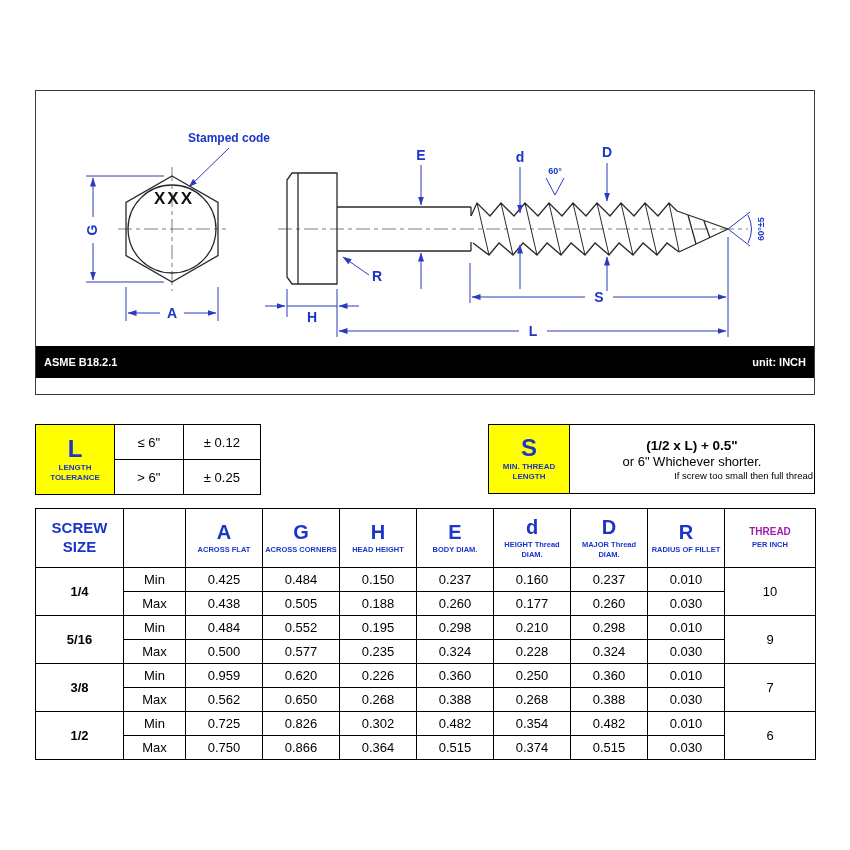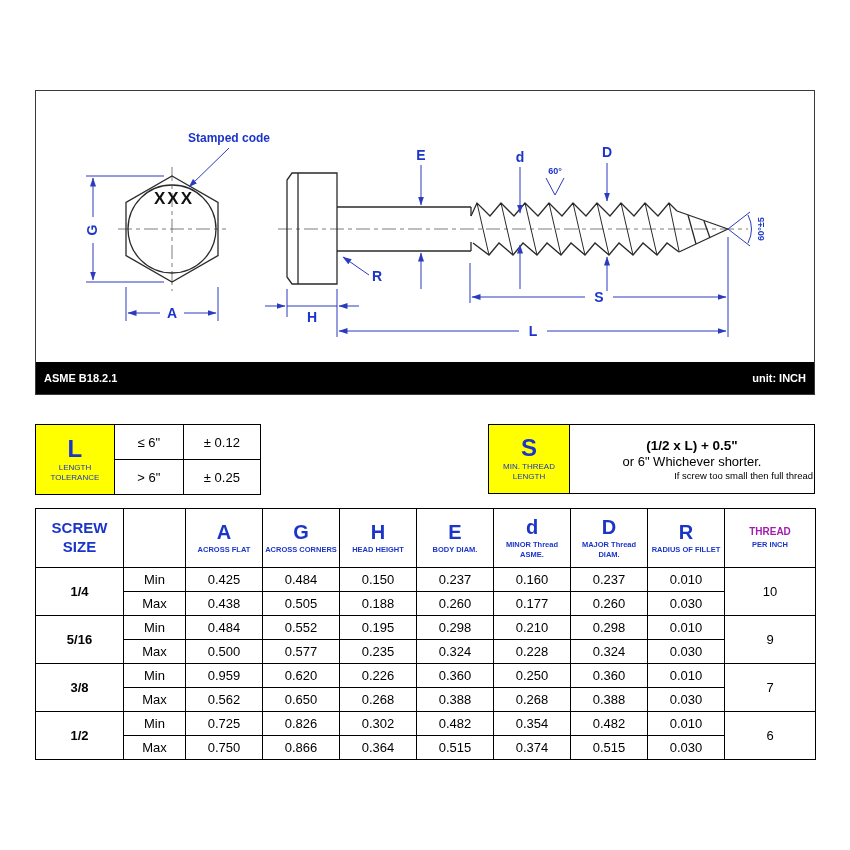--- a/index.html
+++ b/index.html
@@ -3,33 +3,33 @@
 <meta charset="utf-8">
 <style>
   html,body{margin:0;padding:0;background:#fff;}
   .sheet{position:relative;width:826px;height:850px;background:#ffffff;
          font-family:"Liberation Sans",sans-serif;color:#000;overflow:hidden;}
 
   
   .draw-box{position:absolute;left:35px;top:90px;width:780px;height:305px;
             border:1px solid #3a3a3a;box-sizing:border-box;background:#fff;}
   .draw-box svg{display:block;}
-  .draw-footer{position:absolute;left:0;bottom:0;width:100%;height:18px;background:#000;
+  .draw-footer{position:absolute;left:0;bottom:16px;width:100%;height:18px;background:#000;
                display:flex;justify-content:space-between;align-items:center;
                box-sizing:border-box;padding:16px 8px;}
   .draw-footer span{color:#fff;font-size:11px;font-weight:bold;}
 
   
   .tolbox{position:absolute;border-collapse:collapse;}
   .tolbox td{border:1px solid #000;text-align:center;vertical-align:middle;background:#fff;}
   .tol-l{left:35px;top:424px;width:226px;}
   .tol-s{left:488px;top:424px;width:327px;}
   td.sym{background:#ffff00;width:78px;}
   .sym-letter{font-size:24px;font-weight:bold;color:#1b35c9;line-height:1;}
-  .sym-cap{font-size:8px;font-weight:normal;color:#1b35c9;line-height:1.2;margin-top:2px;}
+  .sym-cap{font-size:8px;font-weight:bold;color:#1b35c9;line-height:1.2;margin-top:2px;}
   .tol-l td.cond{width:70px;height:32px;font-size:13px;}
   .tol-l td.val{width:78px;font-size:13px;}
   .tol-s td.sbody{height:66px;}
   .s-line1{font-size:13.5px;font-weight:bold;}
   .s-line2{font-size:13px;margin-top:1px;}
   .s-line3{font-size:9.5px;margin-top:1px;text-align:right;}
 
   
   table.spec{position:absolute;left:35px;top:508px;width:780px;border-collapse:collapse;
              border:1px solid #f97316;table-layout:fixed;}
@@ -227,21 +227,21 @@
         <th class="yel">
           <div class="ltr">H</div>
           <div class="cap">HEAD HEIGHT</div>
         </th>
         <th class="yel">
           <div class="ltr">E</div>
           <div class="cap">BODY DIAM.</div>
         </th>
         <th class="yel">
           <div class="ltr">d</div>
-          <div class="cap">MINOR Thread ASME.</div>
+          <div class="cap">HEIGHT Thread DIAM.</div>
         </th>
         <th class="yel">
           <div class="ltr">D</div>
           <div class="cap">MAJOR Thread DIAM.</div>
         </th>
         <th class="yel">
           <div class="ltr">R</div>
           <div class="cap">RADIUS OF FILLET</div>
         </th>
         <th class="yel">

